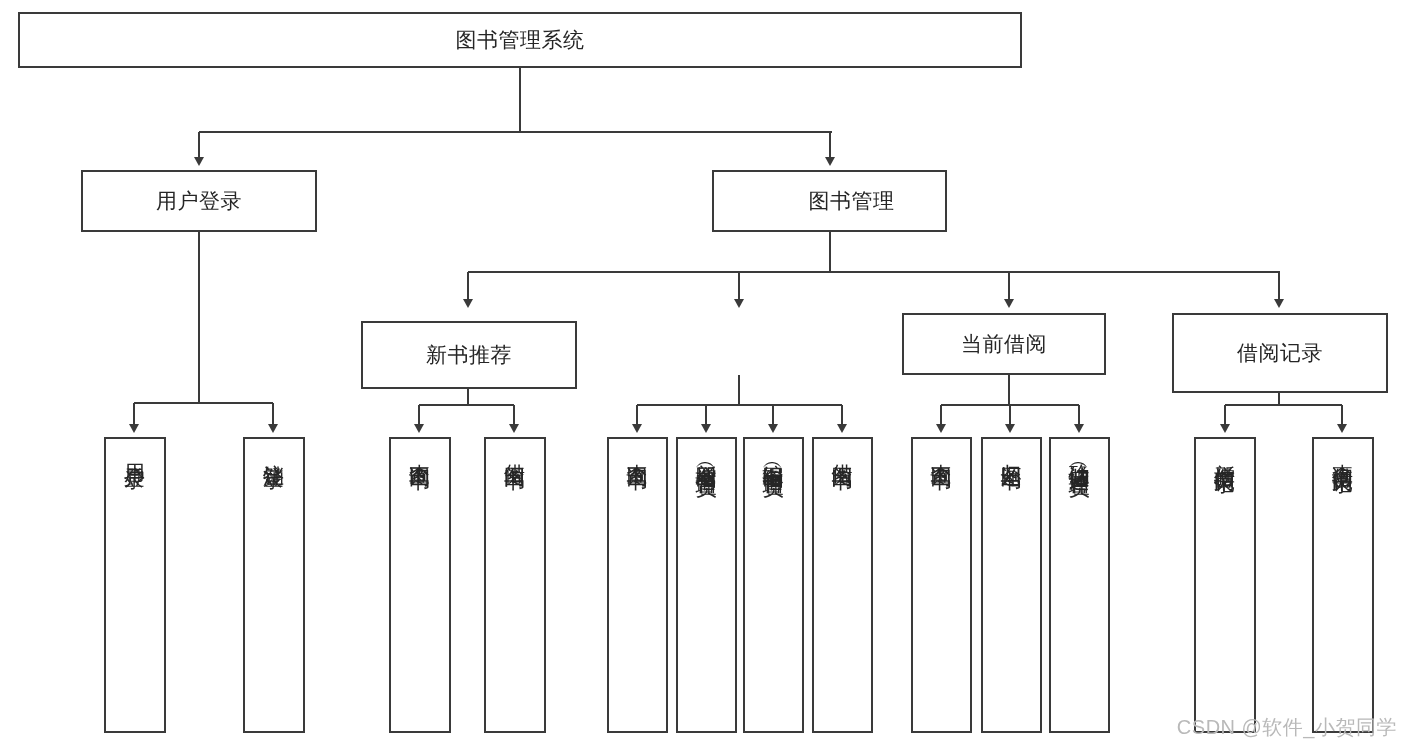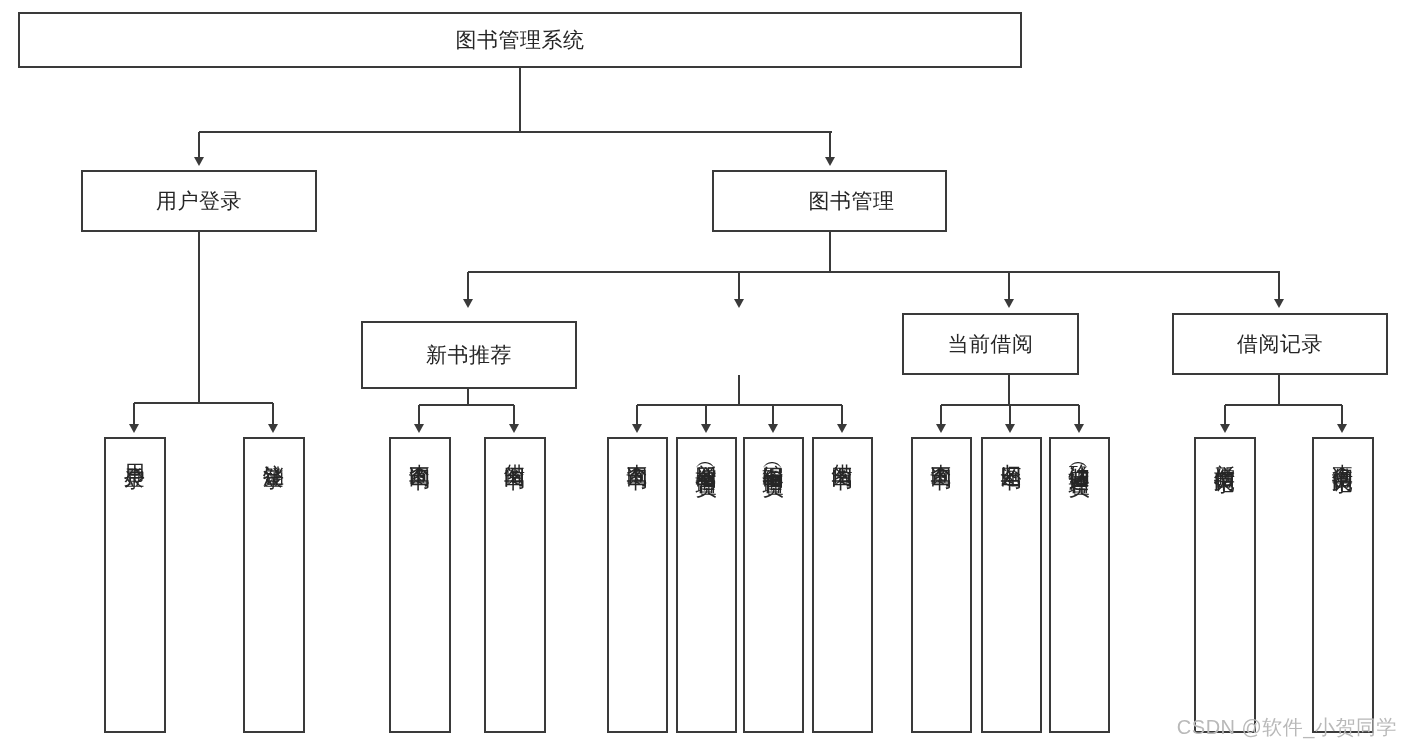--- a/index.html
+++ b/index.html
@@ -126,24 +126,24 @@
   <div class="node h" style="left:81px; top:170px; width:236px; height:62px;">
     <span>用户登录</span>
   </div>
   <div class="node h" style="left:712px; top:170px; width:235px; height:62px;padding-left:44px;">
     <span>图书管理</span>
   </div>
 
   <div class="node h" style="left:361px; top:313px; width:216px; height:68px;margin-top:8px;">
     <span>新书推荐</span>
   </div>
-  <div class="node h" style="left:902px; top:313px; width:177px; height:62px;">
+  <div class="node h" style="left:902px; top:313px; width:204px; height:62px;">
     <span>当前借阅</span>
   </div>
-  <div class="node h" style="left:1172px; top:313px; width:216px; height:62px;">
+  <div class="node h" style="left:1172px; top:313px; width:216px; height:80px;">
     <span>借阅记录</span>
   </div>
 
   <div class="node v" style="left:104px; top:437px; width:62px; height:296px;">
     <span class="vtext">用户登录</span>
   </div>
   <div class="node v" style="left:243px; top:437px; width:62px; height:296px;">
     <span class="vtext">注销登录</span>
   </div>
 

